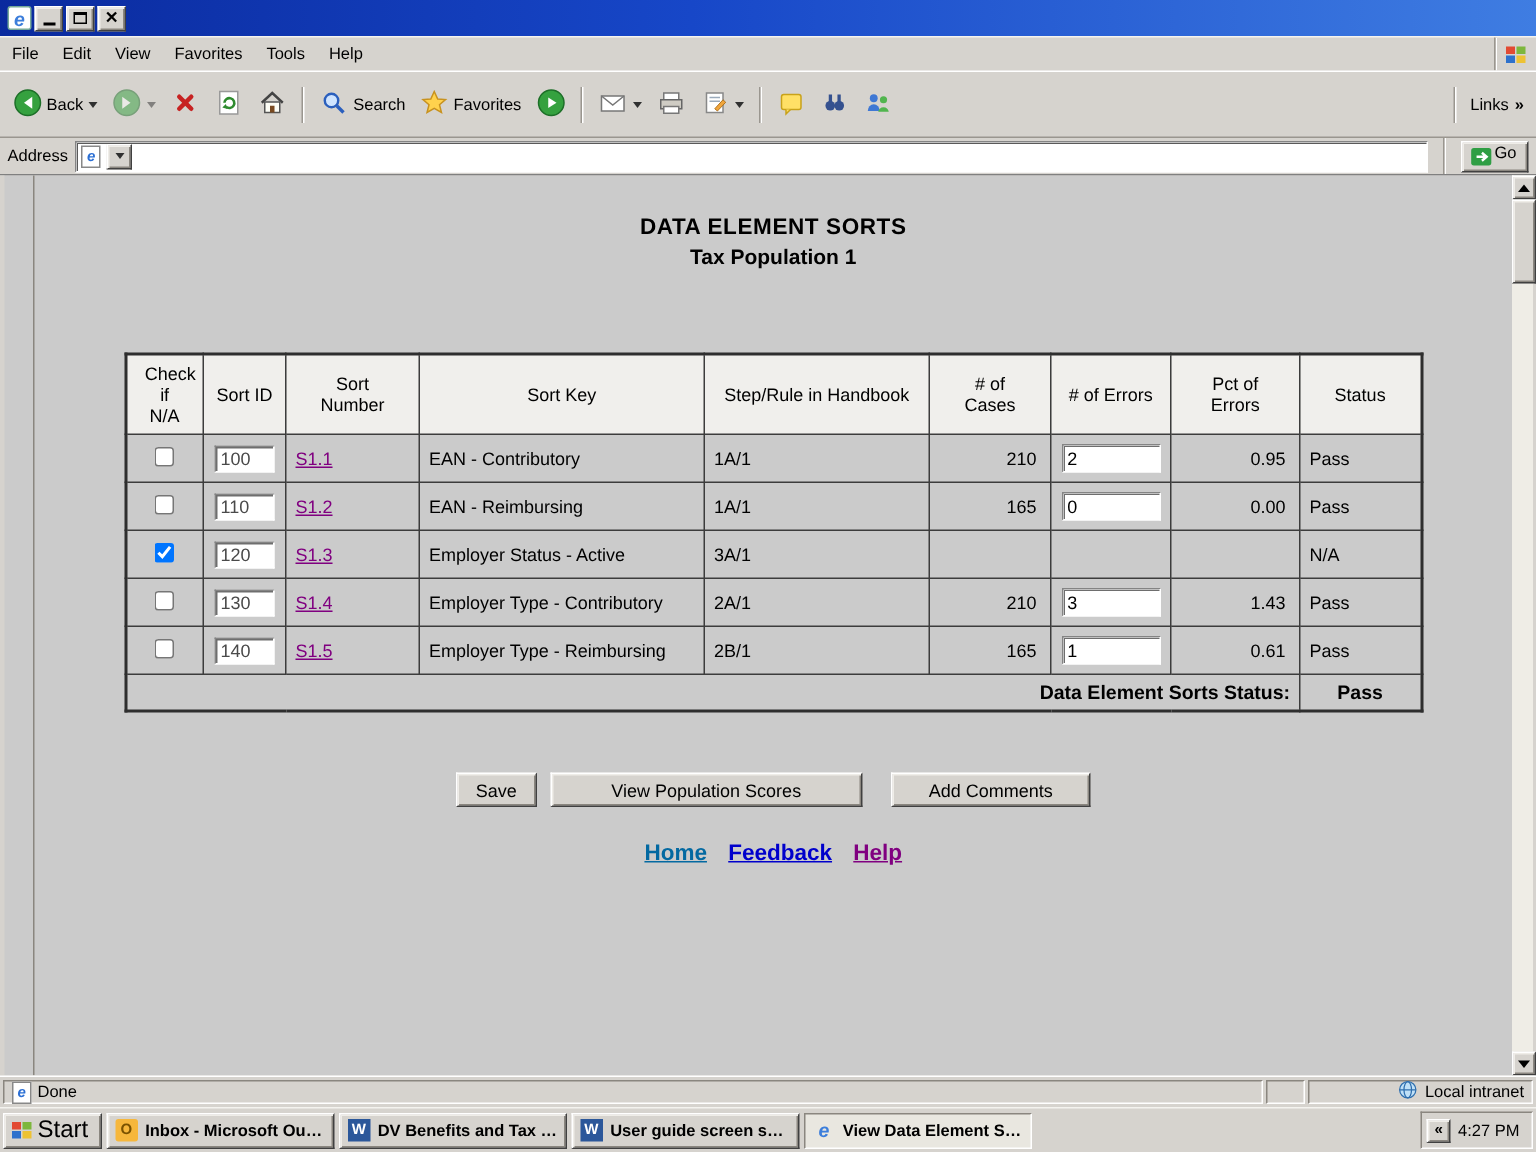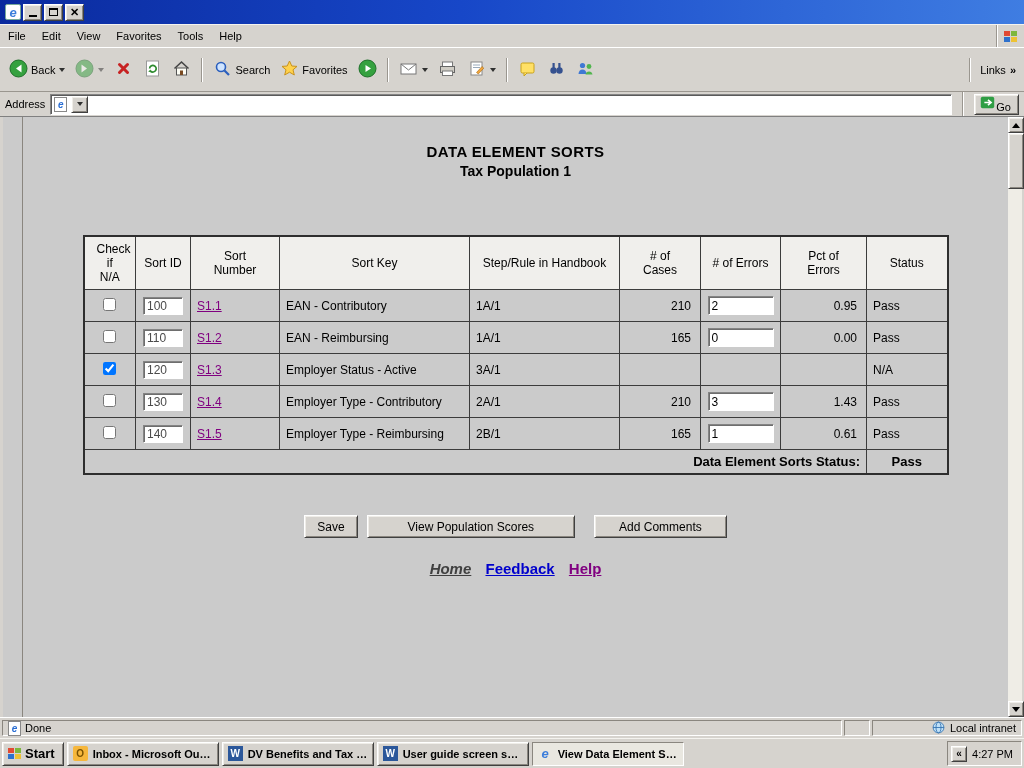--- a/index.html
+++ b/index.html
@@ -48,21 +48,21 @@
   .links-zone { margin-left:auto; display:flex; align-items:center; gap:4px; font-size:11px; padding-right:4px; }
   .dbl-arrow { font-weight:bold; }
 
   
   .addressbar { height:25px; display:flex; align-items:center; gap:5px; padding:2px 5px;
                 background:#d6d3ce; border-bottom:1px solid #808080; }
   .addr-label { font-size:11px; }
   .addr-field { flex:1; height:21px; display:flex; align-items:center; gap:4px; padding:0 1px 0 3px; }
   .addr-url { flex:1; font-size:11px; white-space:nowrap; overflow:hidden; }
   .addr-drop { width:17px; height:17px; display:flex; align-items:center; justify-content:center; }
-  .go-btn { display:flex; align-items:flex-end; gap:0; font-size:11px; padding:1px 7px 1px 4px; height:21px; }
+  .go-btn { display:flex; align-items:flex-start; gap:0; font-size:11px; padding:1px 7px 1px 4px; height:21px; }
 
   
   .content { flex:1; display:flex; background:#cbcbcb; border-left:3px solid #d6d3ce; border-right:0; min-height:0; }
   .page { flex:1; overflow:hidden; padding-top:26px; border-left:1px solid #8a867f;margin-left:19px; }
   .page-heading { text-align:center; font-size:15px; font-weight:bold; letter-spacing:.4px; }
   .page-subheading { text-align:center; font-size:14px; font-weight:bold; margin-top:3px; }
 
   table.sorts { border-collapse:collapse; table-layout:fixed; width:864px; margin:56px auto 0 auto;
                 border:2px solid #2e2e2e; background:#cbcbcb; }
   .sorts th, .sorts td { border:1px solid #3c3c3c; font-size:12px; vertical-align:middle; }
@@ -83,21 +83,21 @@
 
   .btn-row { display:flex; justify-content:center; align-items:center; gap:9px; margin-top:40px; }
   .pbtn { font-family:"Liberation Sans",sans-serif; font-size:12px; height:23px; padding:0 12px;
           background:#d6d3ce; border:1px solid; border-color:#ffffff #404040 #404040 #ffffff;
           box-shadow: inset 1px 1px 0 #efede8, inset -1px -1px 0 #8a867f; }
   .pbtn.wide { padding:0 40px; }
   .pbtn.med { padding:0 24px; margin-left:10px; }
 
   .page-links { text-align:center; margin-top:22px; font-size:15px; font-weight:bold; }
   .page-links a { text-decoration:underline; margin:0 5px; }
-  .lnk-home { color:#404040;font-style:italic; }
+  .lnk-home { color:#0369a1; }
   .lnk-feedback { color:#0000cc; }
   .lnk-help { color:#800080; }
 
   
   .vscroll { width:16px; display:flex; flex-direction:column; background:#efede6; border-right:2px solid #d6d3ce; }
   .sb-btn { width:16px; height:16px; display:flex; align-items:center; justify-content:center; }
   .tri-up { width:0;height:0;border-left:4px solid transparent;border-right:4px solid transparent;border-bottom:5px solid #000; }
   .tri-dn { width:0;height:0;border-left:4px solid transparent;border-right:4px solid transparent;border-top:5px solid #000; }
   .sb-thumb { height:56px; width:16px; }
   .sb-track { flex:1; }
@@ -108,21 +108,21 @@
   .sb-done { flex:1; }
   .sb-empty { width:26px; }
   .sb-zone { width:150px;justify-content:flex-end; }
   .doc-ic { width:13px; height:15px; background:#fff; border:1px solid #888; display:inline-flex;
             align-items:center; justify-content:center; color:#2b6fd4; font-size:10px; font-weight:bold; font-style:italic; }
 
   
   .taskbar { height:30px; display:flex; align-items:center; gap:3px; padding:2px 2px; background:#d6d3ce;
              border-top:1px solid #f4f3ef; }
   .start-btn { display:flex; align-items:center; gap:4px; height:24px; padding:0 8px 0 5px;
-               font-size:13px; font-weight:bold; }
+               font-size:16px; font-weight:normal; }
   .task-btn { width:152px; height:24px; display:flex; align-items:center; gap:5px; padding:0 5px;
               font-size:11px; white-space:nowrap; overflow:hidden; }
   .task-btn .lbl { overflow:hidden; text-overflow:ellipsis;font-weight:bold; }
   .task-btn.active { border-color:#8a867f #ffffff #ffffff #8a867f; box-shadow:none; background:#e9e7e0; font-weight:bold; }
   .app-ic { width:15px; height:15px; flex:0 0 15px; display:inline-flex; align-items:center; justify-content:center;
             font-size:10px; font-weight:bold; }
   .ic-word { background:#2b579a; color:#fff; }
   .ic-outlook { background:#f6b73c; color:#7a5200; border-radius:2px; }
   .ic-ie { color:#3c7edb; font-style:italic; font-size:13px; }
   .tray { margin-left:auto; height:25px; display:flex; align-items:center; gap:5px; padding:0 8px 0 3px; font-size:11px; }

